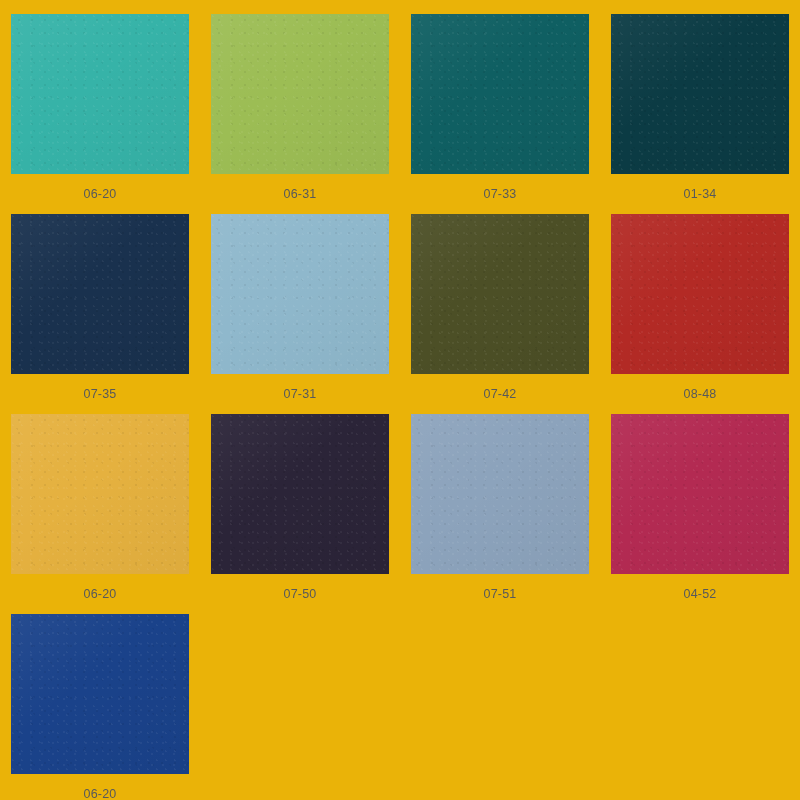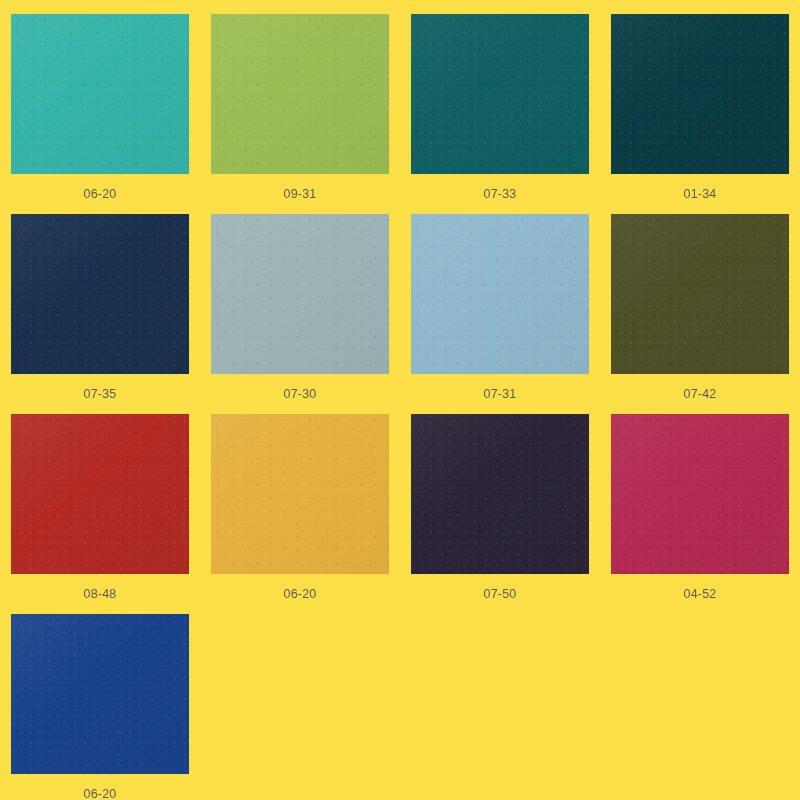--- a/index.html
+++ b/index.html
@@ -71,44 +71,40 @@
     color: #58595b;
     letter-spacing: 0.2px;
     text-align: center;
     white-space: nowrap;
     font-family: "Liberation Sans", "DejaVu Sans", sans-serif;
   }
 </style>
 </head>
 <body>
 
-<div id="swatch-grid" style="background: #fde047; grid-template-columns: repeat(4, 200px); grid-template-rows: repeat(4, 200px);">
+<div id="swatch-grid" style="background: #eab308; grid-template-columns: repeat(4, 200px); grid-template-rows: repeat(4, 200px);">
     <div class="swatch-cell">
       <div class="swatch-chip" style="background-color: rgb(54, 179, 168);"></div>
       <div class="swatch-label">06-20</div>
     </div>
     <div class="swatch-cell">
       <div class="swatch-chip" style="background-color: rgb(156, 189, 84);"></div>
-      <div class="swatch-label">09-31</div>
+      <div class="swatch-label">06-31</div>
     </div>
     <div class="swatch-cell">
       <div class="swatch-chip" style="background-color: rgb(15, 95, 98);"></div>
       <div class="swatch-label">07-33</div>
     </div>
     <div class="swatch-cell">
       <div class="swatch-chip" style="background-color: rgb(11, 59, 68);"></div>
       <div class="swatch-label">01-34</div>
     </div>
     <div class="swatch-cell">
       <div class="swatch-chip" style="background-color: rgb(25, 49, 78);"></div>
       <div class="swatch-label">07-35</div>
-    </div>
-    <div class="swatch-cell">
-      <div class="swatch-chip" style="background-color: rgb(157, 179, 182);"></div>
-      <div class="swatch-label">07-30</div>
     </div>
     <div class="swatch-cell">
       <div class="swatch-chip" style="background-color: rgb(143, 184, 204);"></div>
       <div class="swatch-label">07-31</div>
     </div>
     <div class="swatch-cell">
       <div class="swatch-chip" style="background-color: rgb(76, 79, 38);"></div>
       <div class="swatch-label">07-42</div>
     </div>
     <div class="swatch-cell">
@@ -117,20 +113,24 @@
     </div>
     <div class="swatch-cell">
       <div class="swatch-chip" style="background-color: rgb(229, 177, 63);"></div>
       <div class="swatch-label">06-20</div>
     </div>
     <div class="swatch-cell">
       <div class="swatch-chip" style="background-color: rgb(43, 36, 56);"></div>
       <div class="swatch-label">07-50</div>
     </div>
     <div class="swatch-cell">
+      <div class="swatch-chip" style="background-color: rgb(140, 163, 188);"></div>
+      <div class="swatch-label">07-51</div>
+    </div>
+    <div class="swatch-cell">
       <div class="swatch-chip" style="background-color: rgb(179, 42, 82);"></div>
       <div class="swatch-label">04-52</div>
     </div>
     <div class="swatch-cell">
       <div class="swatch-chip" style="background-color: rgb(26, 66, 138);"></div>
       <div class="swatch-label">06-20</div>
     </div>
   </div>
 
 </body></html>

